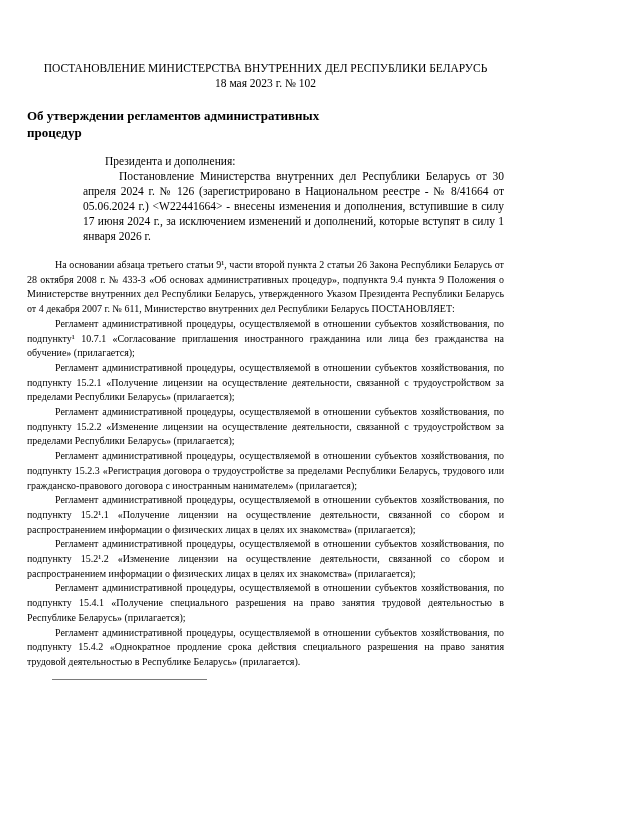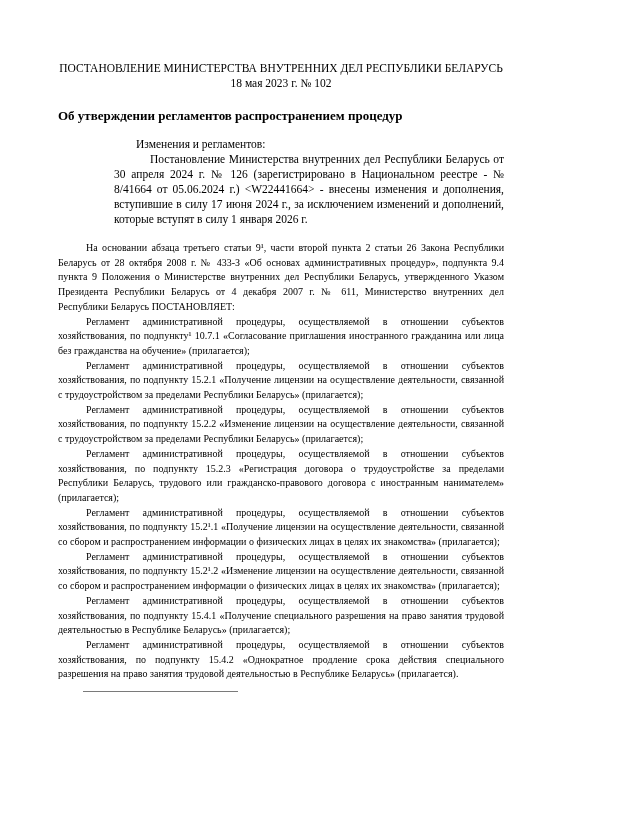--- a/index.html
+++ b/index.html
@@ -8,21 +8,21 @@
     background: #ffffff;
   }
   .page {
     position: relative;
     width: 549px;
     height: 828px;
     background: #ffffff;
     color: #000000;
     font-family: "Liberation Serif", "DejaVu Serif", serif;
     box-sizing: border-box;
-    padding: 61px 45px 0 58px;
+    padding: 61px 45px 0 27px;
     overflow: hidden;
   }
   .hdr {
     text-align: center;
     font-size: 11.5px;
     line-height: 15px;
   }
   .doc-title {
     margin-top: 16px;
     font-weight: bold;
@@ -60,24 +60,24 @@
 </head>
 <body>
 
 <div class="page">
 
   <div class="hdr">
     <div>ПОСТАНОВЛЕНИЕ МИНИСТЕРСТВА ВНУТРЕННИХ ДЕЛ РЕСПУБЛИКИ БЕЛАРУСЬ</div>
     <div>18 мая 2023 г. № 102</div>
   </div>
 
-  <div class="doc-title">Об утверждении регламентов распространением процедур</div>
+  <div class="doc-title">Об утверждении регламентов административных процедур</div>
 
   <div class="amend">
-    <div class="label">Изменения и регламентов:</div>
+    <div class="label">Президента и дополнения:</div>
     <div class="txt">Постановление Министерства внутренних дел Республики Беларусь от 30 апреля 2024 г. № 126 (зарегистрировано в Национальном реестре - № 8/41664 от 05.06.2024 г.) &lt;W22441664&gt; - внесены изменения и дополнения, вступившие в силу 17 июня 2024 г., за исключением изменений и дополнений, которые вступят в силу 1 января 2026 г.</div>
   </div>
 
   <div class="doc-body">
     <p>На основании абзаца третьего статьи 9¹, части второй пункта 2 статьи 26 Закона Республики Беларусь от 28 октября 2008 г. № 433-З «Об основах административных процедур», подпункта 9.4 пункта 9 Положения о Министерстве внутренних дел Республики Беларусь, утвержденного Указом Президента Республики Беларусь от 4 декабря 2007 г. № 611, Министерство внутренних дел Республики Беларусь ПОСТАНОВЛЯЕТ:</p>
     <p>Регламент административной процедуры, осуществляемой в отношении субъектов хозяйствования, по подпункту¹ 10.7.1 «Согласование приглашения иностранного гражданина или лица без гражданства на обучение» (прилагается);</p>
     <p>Регламент административной процедуры, осуществляемой в отношении субъектов хозяйствования, по подпункту 15.2.1 «Получение лицензии на осуществление деятельности, связанной с трудоустройством за пределами Республики Беларусь» (прилагается);</p>
     <p>Регламент административной процедуры, осуществляемой в отношении субъектов хозяйствования, по подпункту 15.2.2 «Изменение лицензии на осуществление деятельности, связанной с трудоустройством за пределами Республики Беларусь» (прилагается);</p>
     <p>Регламент административной процедуры, осуществляемой в отношении субъектов хозяйствования, по подпункту 15.2.3 «Регистрация договора о трудоустройстве за пределами Республики Беларусь, трудового или гражданско-правового договора с иностранным нанимателем» (прилагается);</p>
     <p>Регламент административной процедуры, осуществляемой в отношении субъектов хозяйствования, по подпункту 15.2¹.1 «Получение лицензии на осуществление деятельности, связанной со сбором и распространением информации о физических лицах в целях их знакомства» (прилагается);</p>

